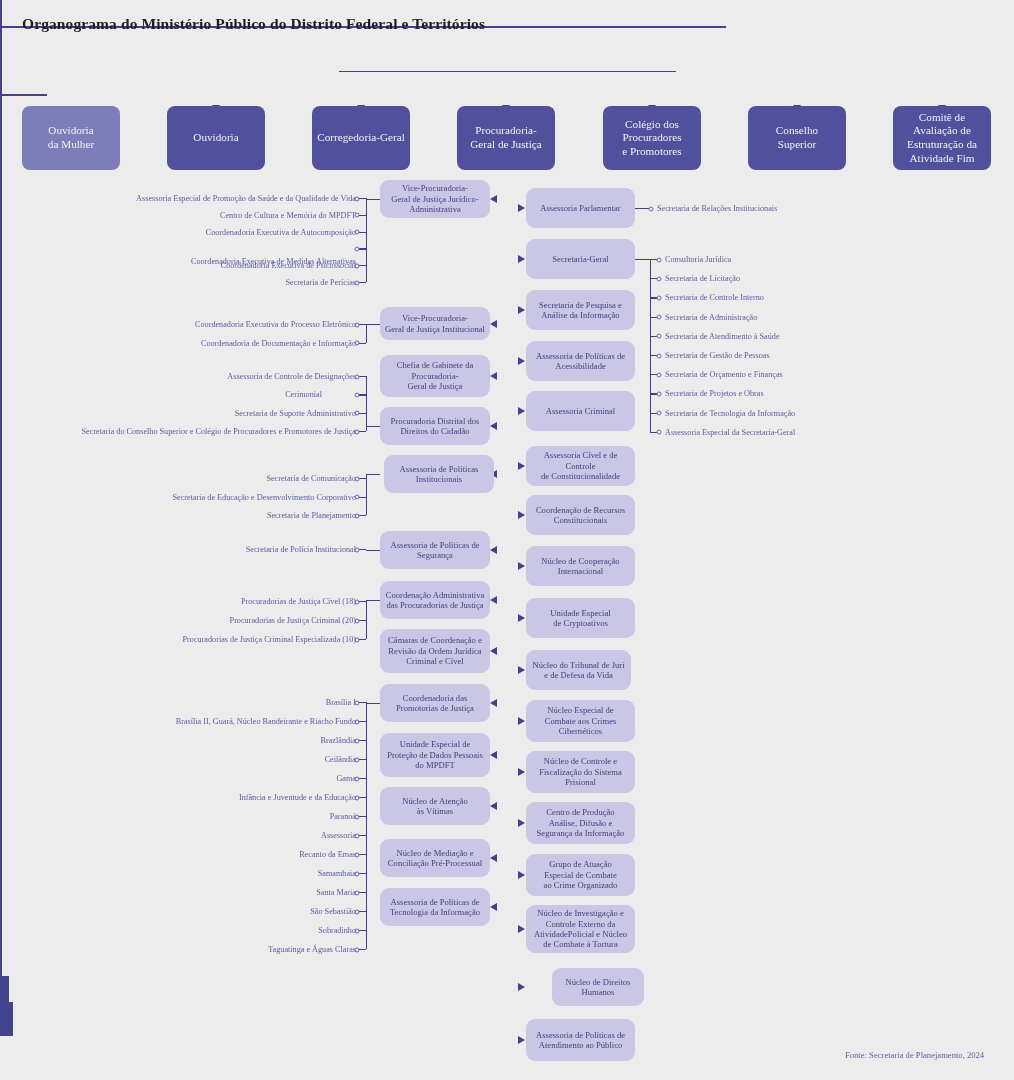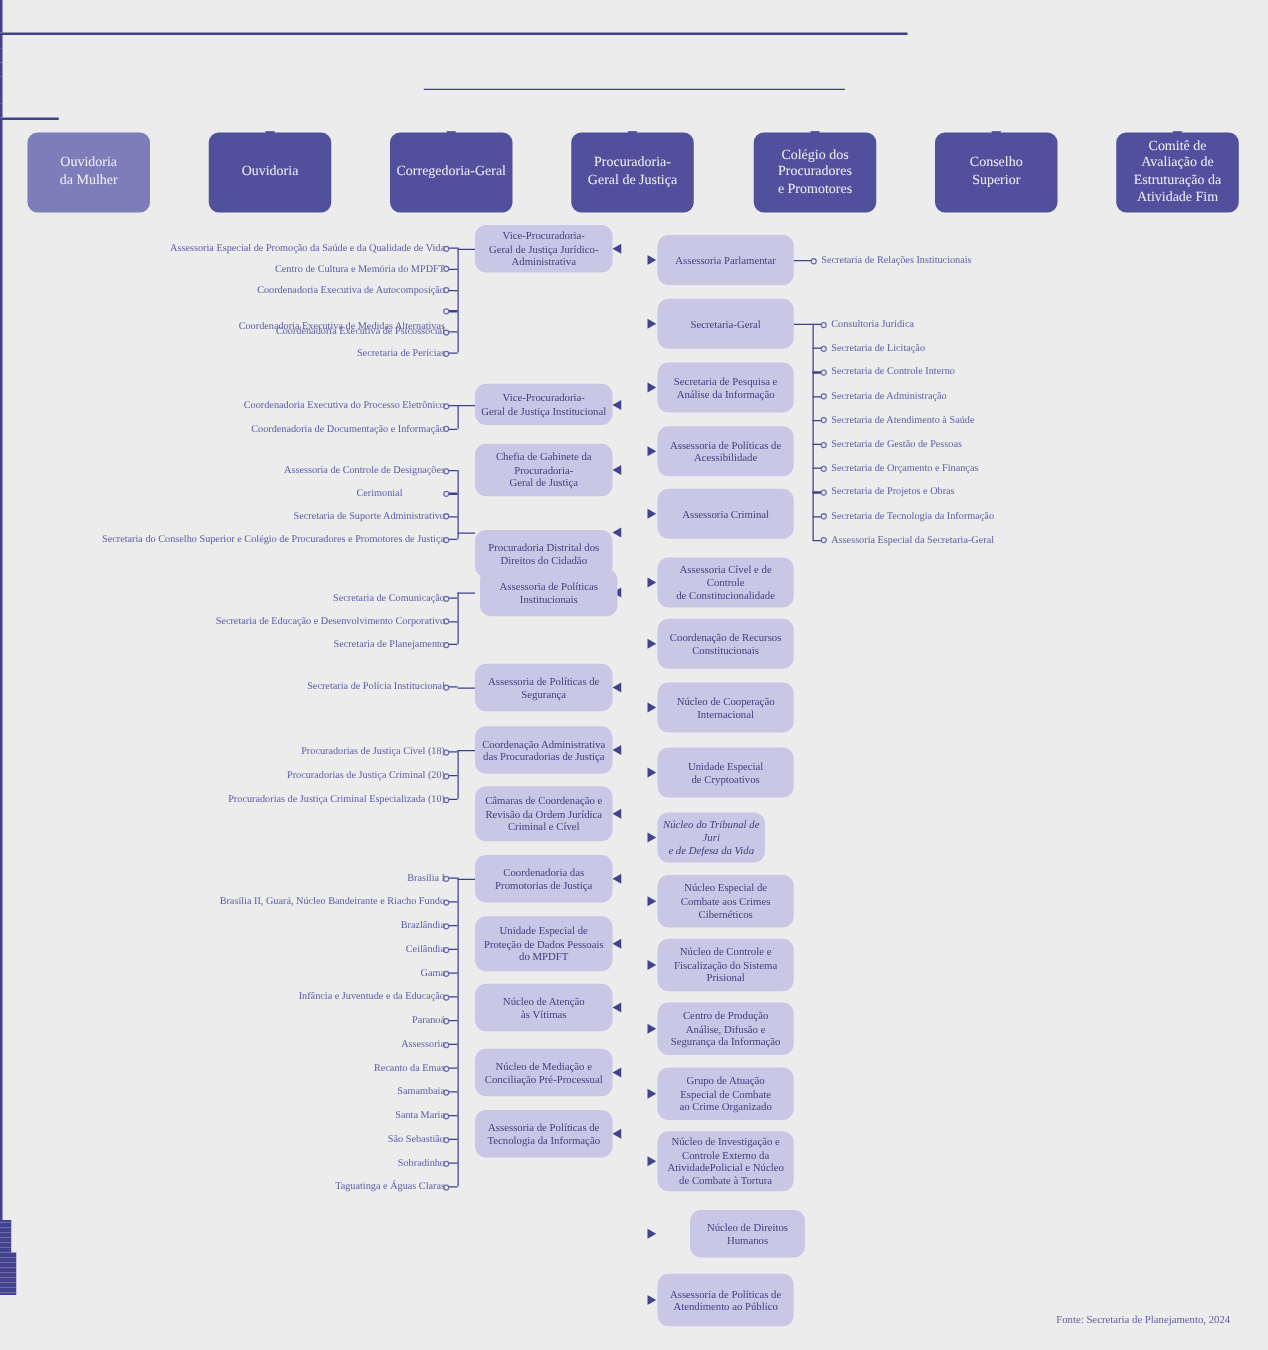--- a/index.html
+++ b/index.html
@@ -92,20 +92,21 @@
   }
   .underline-root{
     position:absolute;height:1.3px;background:#3f3f8e;
   }
 </style>
 </head>
 <body>
 
 <div id="stage">
 
+  <div class="page-title">Organograma do Ministério Público do Distrito Federal e Territórios</div>
   <div class="underline-root" style="left:339px;top:71px;width:337px;"></div>
   <div class="source-note">Fonte: Secretaria de Planejamento, 2024</div>
 
   <div id="layer-lines">
       <div class="vt2" style="left:506px;top:72px;height:26px;"></div>
       <div class="hz2" style="left:216px;top:95px;width:726px;"></div>
       <div class="vt2" style="left:215px;top:95px;height:11px;"></div>
       <div class="arrow-d" style="left:212px;top:105px;"></div>
       <div class="vt2" style="left:360px;top:95px;height:11px;"></div>
       <div class="arrow-d" style="left:357px;top:105px;"></div>
@@ -313,21 +314,21 @@
   <div id="layer-mid">
       <div class="node sub" style="left:380px;top:180px;width:110px;height:38px;">
         <span>Vice-Procuradoria-<br>Geral de Justiça Jurídico-<br>Administrativa</span>
       </div>
       <div class="node sub" style="left:380px;top:307px;width:110px;height:33px;">
         <span>Vice-Procuradoria-<br>Geral de Justiça Institucional</span>
       </div>
       <div class="node sub" style="left:380px;top:355px;width:110px;height:42px;">
         <span>Chefia de Gabinete da<br>Procuradoria-<br>Geral de Justiça</span>
       </div>
-      <div class="node sub" style="left:380px;top:424px;width:110px;height:38px;">
+      <div class="node sub" style="left:380px;top:407px;width:110px;height:38px;">
         <span>Procuradoria Distrital dos<br>Direitos do Cidadão</span>
       </div>
       <div class="node sub" style="left:384px;top:455px;width:110px;height:38px;">
         <span>Assessoria de Políticas<br>Institucionais</span>
       </div>
       <div class="node sub" style="left:380px;top:531px;width:110px;height:38px;">
         <span>Assessoria de Políticas de<br>Segurança</span>
       </div>
       <div class="node sub" style="left:380px;top:581px;width:110px;height:38px;">
         <span>Coordenação Administrativa<br>das Procuradorias de Justiça</span>
@@ -372,21 +373,21 @@
       </div>
       <div class="node sub" style="left:526px;top:495px;width:109px;height:40px;">
         <span>Coordenação de Recursos<br>Constitucionais</span>
       </div>
       <div class="node sub" style="left:526px;top:546px;width:109px;height:40px;">
         <span>Núcleo de Cooperação<br>Internacional</span>
       </div>
       <div class="node sub" style="left:526px;top:598px;width:109px;height:40px;">
         <span>Unidade Especial<br>de Cryptoativos</span>
       </div>
-      <div class="node sub" style="left:526px;top:650px;width:86px;height:40px;font-style:italic;">
+      <div class="node sub" style="left:526px;top:650px;width:105px;height:40px;">
         <span>Núcleo do Tribunal de Juri<br>e de Defesa da Vida</span>
       </div>
       <div class="node sub" style="left:526px;top:700px;width:109px;height:42px;">
         <span>Núcleo Especial de<br>Combate aos Crimes<br>Cibernéticos</span>
       </div>
       <div class="node sub" style="left:526px;top:751px;width:109px;height:42px;">
         <span>Núcleo de Controle e<br>Fiscalização do Sistema<br>Prisional</span>
       </div>
       <div class="node sub" style="left:526px;top:802px;width:109px;height:42px;">
         <span>Centro de Produção<br>Análise, Difusão e<br>Segurança da Informação</span>

